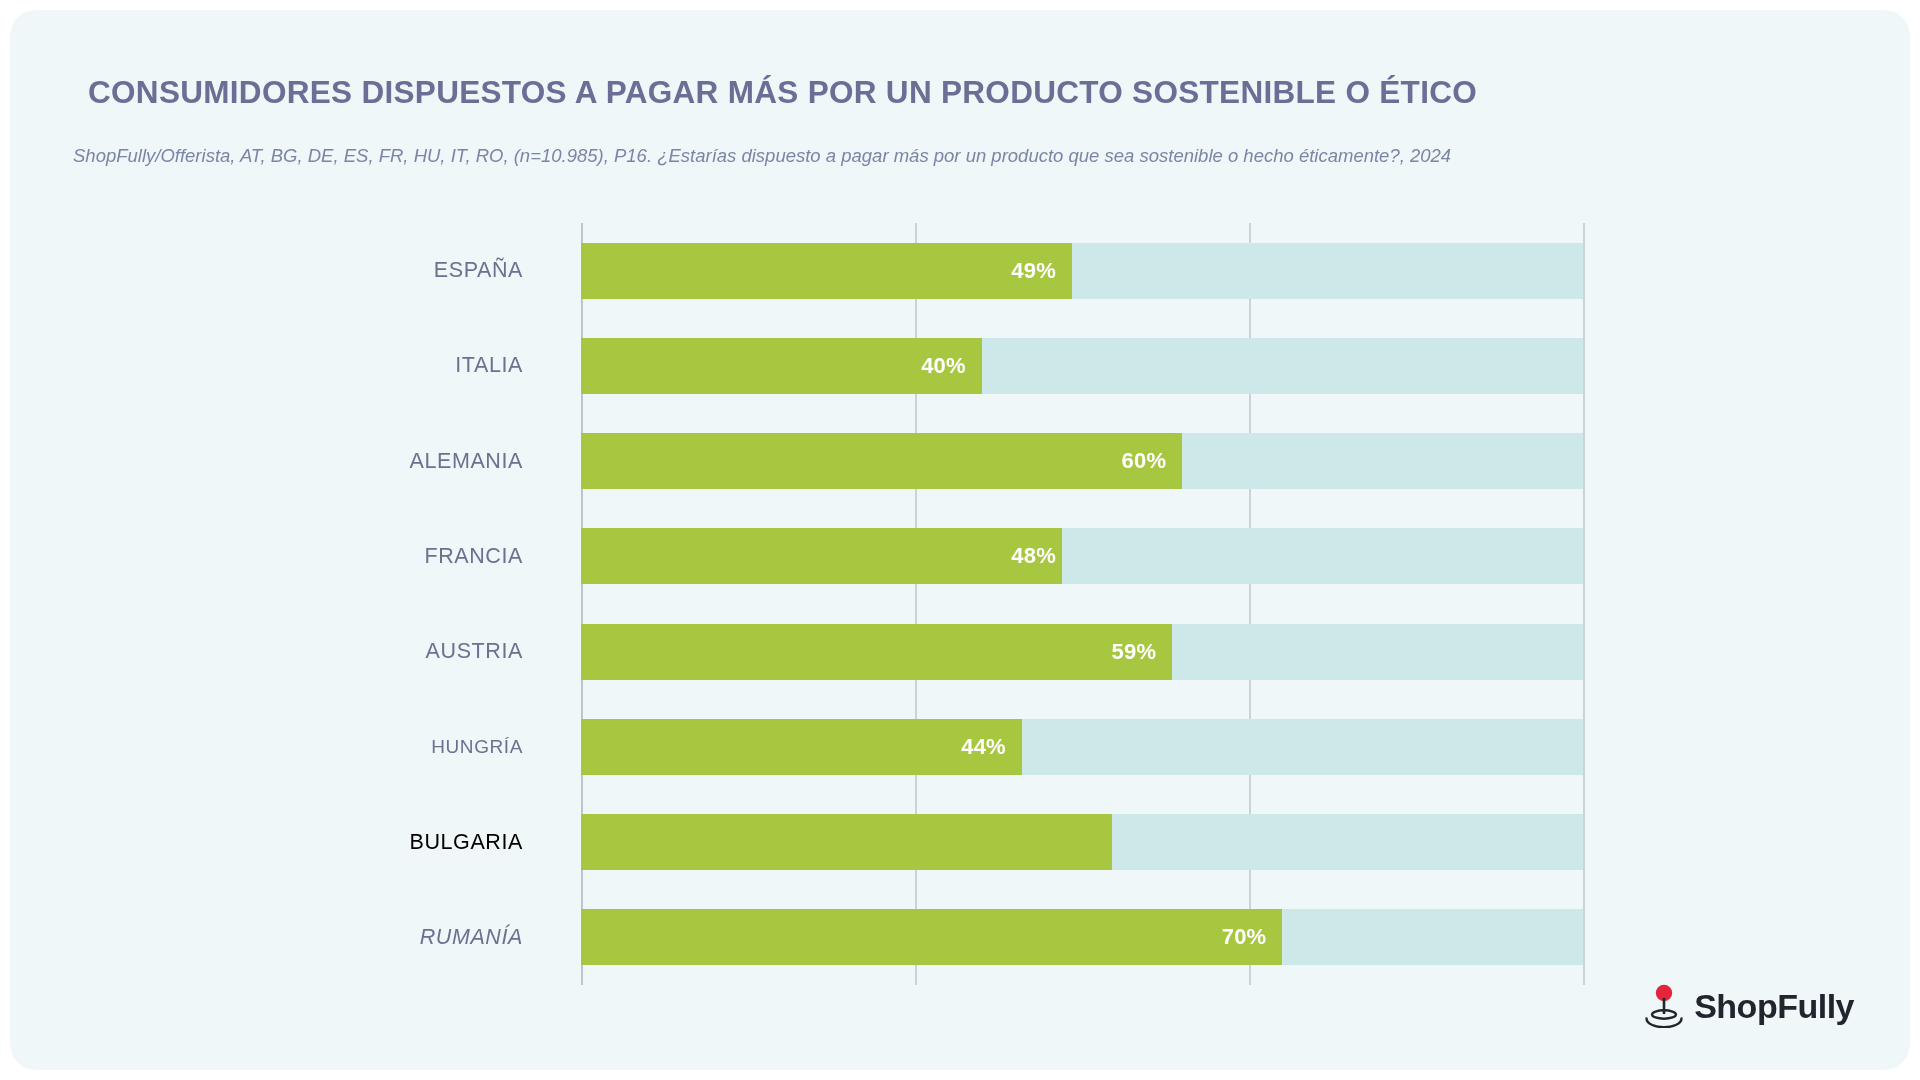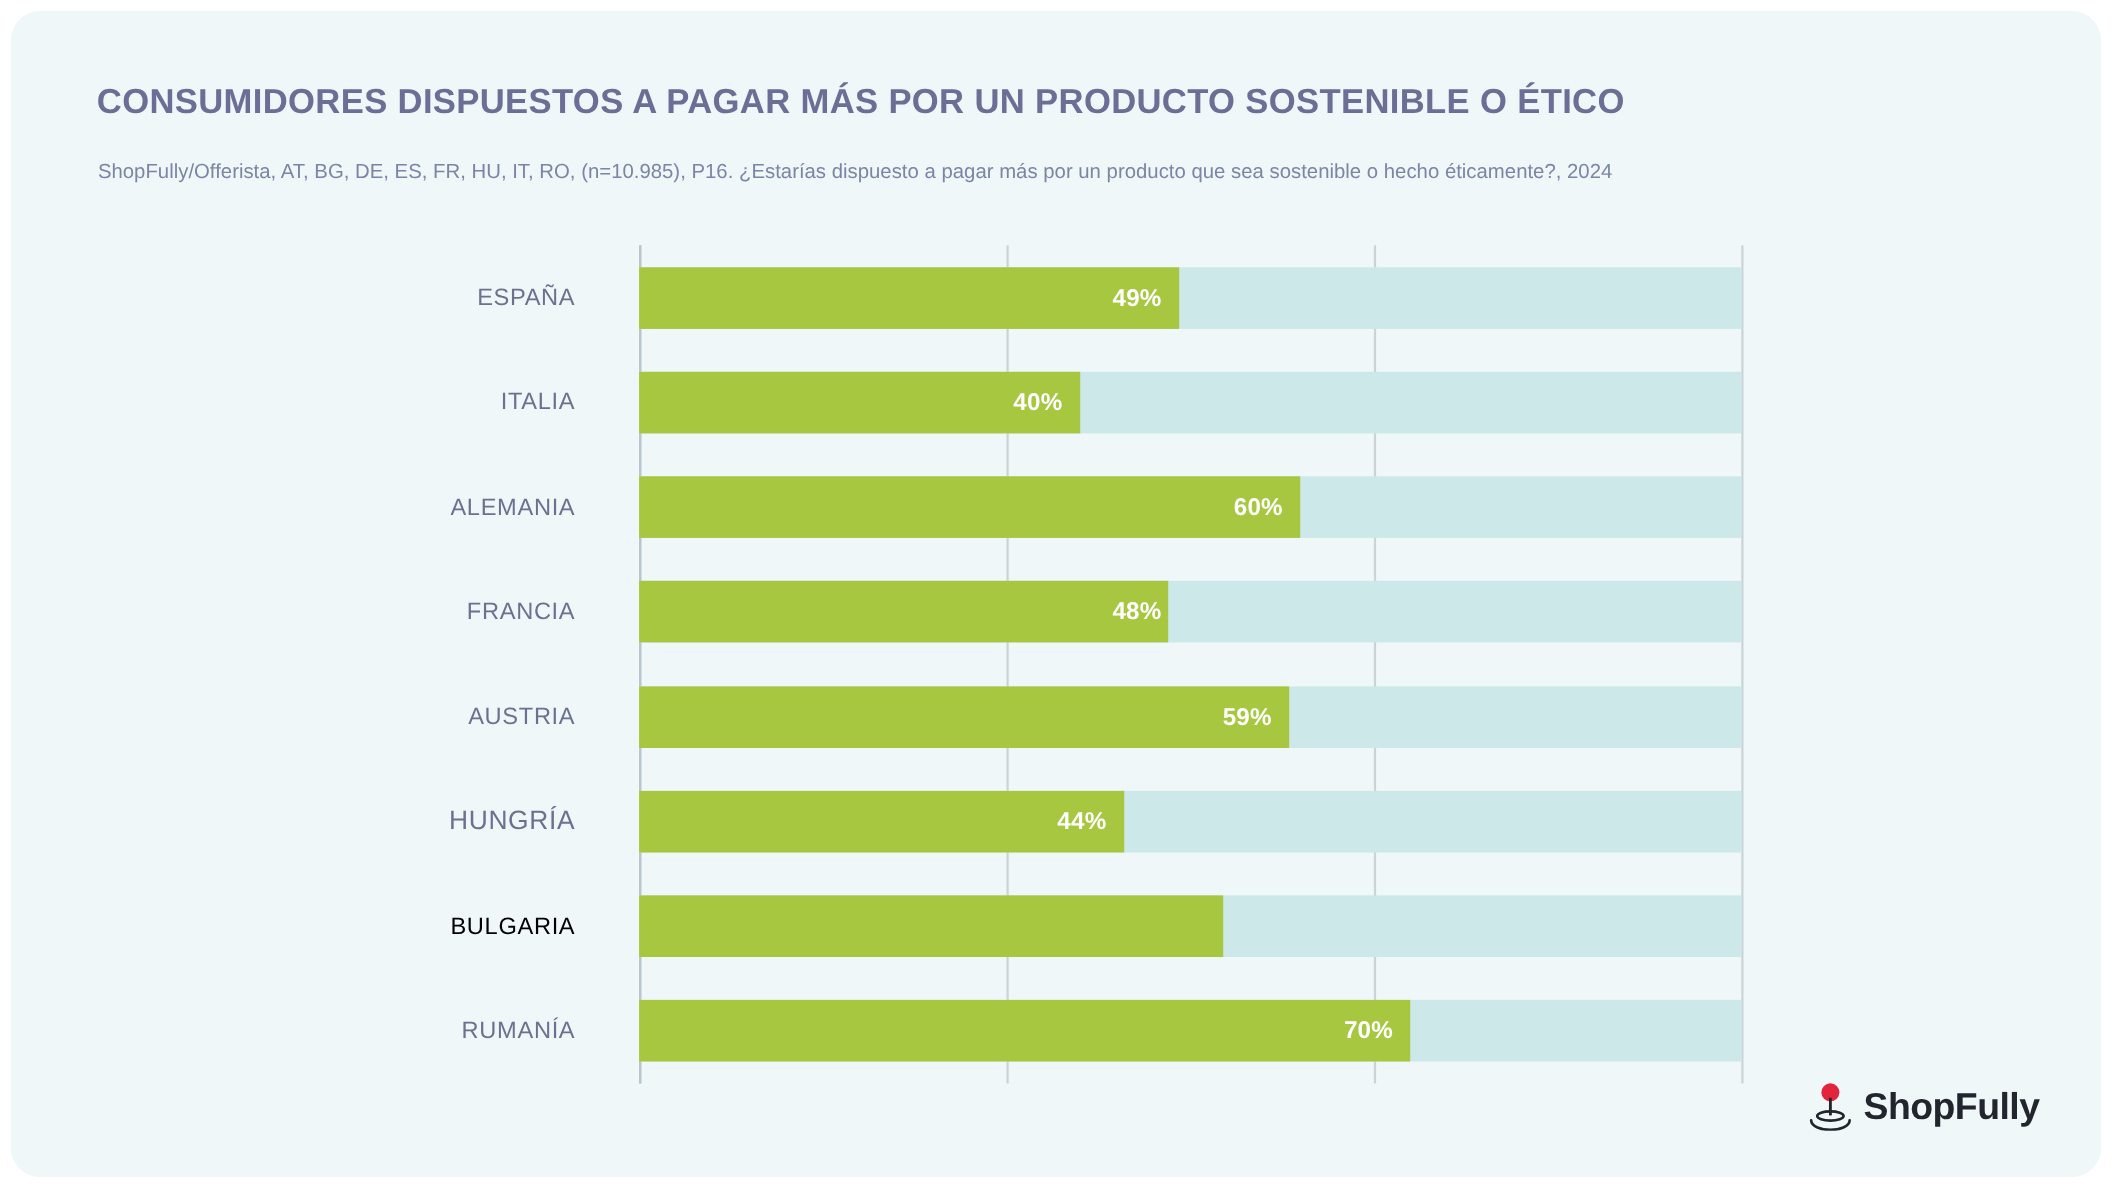--- a/index.html
+++ b/index.html
@@ -25,27 +25,28 @@
     width:1760px;
     font-size:31.5px;
     font-weight:bold;
     letter-spacing:0.3px;
     color:#6b6f96;
     line-height:1.15;
     white-space:nowrap;
   }
   #chart-subtitle {
     position:absolute;
-    left:79px; top:134px;
+    left:63px; top:134px;
     width:1780px;
     font-size:18.5px;
     font-weight:normal;
     color:#7b85a6;
     line-height:1.3;
     white-space:nowrap;
+    font-style:italic;
   }
 
   
   #plot {
     position:absolute;
     left:571px; top:213px;
     width:1002px; height:762px;
   }
   .gridline {
     position:absolute;
@@ -139,26 +140,26 @@
       <div class="cat-label-wrap" style="top: 210.125px;">
         <span style="font-size: 21.5px; color: rgb(107, 114, 144); letter-spacing: 0.6px;">ALEMANIA</span>
       </div>
       <div class="cat-label-wrap" style="top: 305.375px;">
         <span style="font-size: 21.5px; color: rgb(107, 114, 144); letter-spacing: 0.6px;">FRANCIA</span>
       </div>
       <div class="cat-label-wrap" style="top: 400.625px;">
         <span style="font-size: 21.5px; color: rgb(107, 114, 144); letter-spacing: 0.6px;">AUSTRIA</span>
       </div>
       <div class="cat-label-wrap" style="top: 495.875px;">
-        <span style="font-size: 24px; color: rgb(107, 114, 144); letter-spacing: 0.6px;">HUNGRÍA</span>
+        <span style="font-size: 19px; color: rgb(107, 114, 144); letter-spacing: 0.6px;">HUNGRÍA</span>
       </div>
       <div class="cat-label-wrap" style="top: 591.125px;">
         <span style="font-size: 21.5px; color: #000000; letter-spacing: 0.6px;">BULGARIA</span>
       </div>
-      <div class="cat-label-wrap" style="top: 686.375px;">
+      <div class="cat-label-wrap" style="top: 686.375px; font-style: italic;">
         <span style="font-size: 21.5px; color: rgb(107, 114, 144); letter-spacing: 0.6px;">RUMANÍA</span>
       </div>
     </div>
 
   <div id="plot">
     <div id="axis-line"></div>
   <div class="gridline" style="left: 0px; background: rgb(184, 198, 205);"></div>
       <div class="gridline" style="left: 333.666px;"></div>
       <div class="gridline" style="left: 668.334px;"></div>
       <div class="gridline" style="left: 1002px;"></div>

